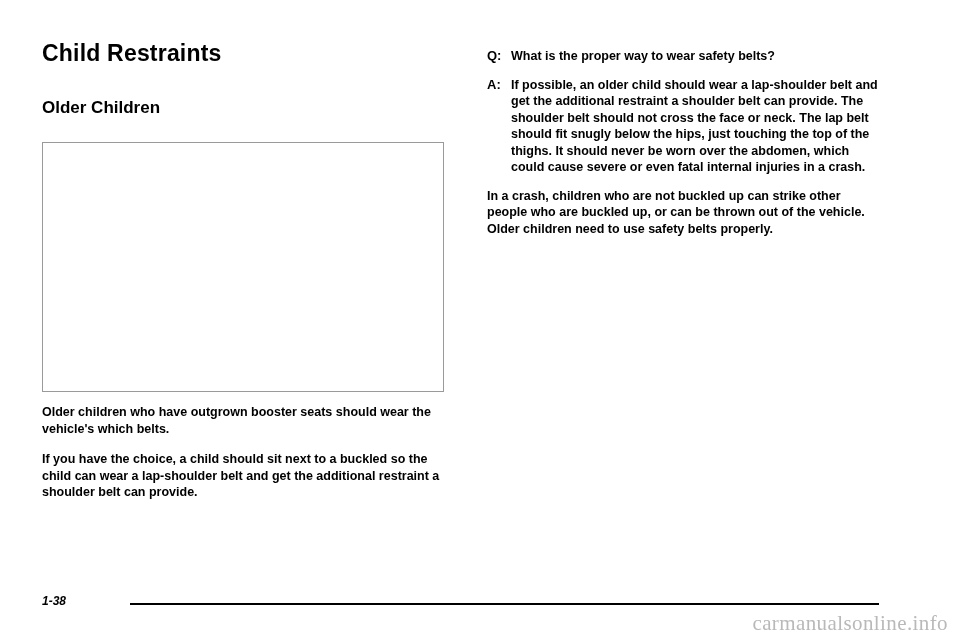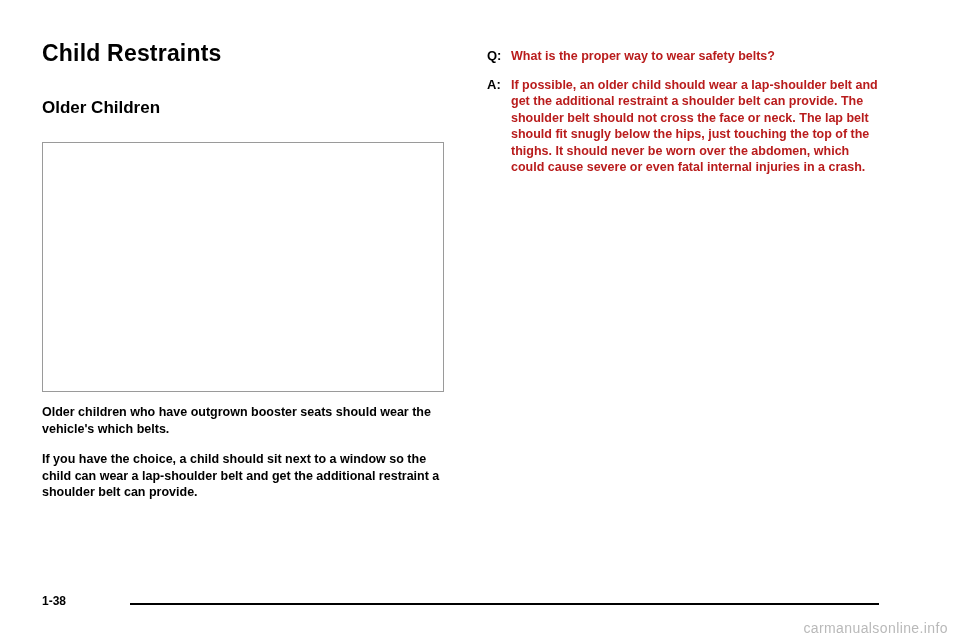--- a/index.html
+++ b/index.html
@@ -76,74 +76,76 @@
     font-weight: bold;
     color: #000;
     width: 24px;
     flex: 0 0 24px;
     line-height: 16.5px;
   }
   .qa-text {
     font-size: 12.5px;
     line-height: 16.5px;
     font-weight: bold;
-    color: #b91c1c;
+    color: #000000;
     flex: 1 1 auto;
   }
   .footer-rule {
     position: absolute;
     left: 130px;
     top: 603px;
     width: 749px;
     height: 2px;
     background: #000;
   }
   .page-num {
     position: absolute;
     left: 42px;
     top: 594px;
     font-size: 12px;
     font-weight: bold;
     color: #000;
+    font-style: italic;
   }
   .watermark {
     position: absolute;
     right: 12px;
     bottom: 4px;
-    font-size: 14px;
+    font-size: 21px;
     color: #b9b9b9;
     letter-spacing: 0.4px;
-    font-family: Liberation Sans, sans-serif;
+    font-family: Liberation Serif, serif;
   }
 </style>
 </head>
 <body>
 
 <div class="page">
 
   <div class="title">Child Restraints</div>
 
   <div class="subtitle">Older Children</div>
 
   <div class="figure-box"></div>
 
   <div class="col-left">
     <p class="para">Older children who have outgrown booster seats should wear the vehicle's which belts.</p>
-    <p class="para">If you have the choice, a child should sit next to a window so the child can wear a lap-shoulder belt and get the additional restraint a shoulder belt can provide.</p>
+    <p class="para">If you have the choice, a child should sit next to a buckled so the child can wear a lap-shoulder belt and get the additional restraint a shoulder belt can provide.</p>
   </div>
 
   <div class="col-right">
     <div class="qa-row">
       <div class="qa-label">Q:</div>
       <div class="qa-text">What is the proper way to wear safety belts?</div>
     </div>
     <div class="qa-row">
       <div class="qa-label">A:</div>
       <div class="qa-text">If possible, an older child should wear a lap-shoulder belt and get the additional restraint a shoulder belt can provide. The shoulder belt should not cross the face or neck. The lap belt should fit snugly below the hips, just touching the top of the thighs. It should never be worn over the abdomen, which could cause severe or even fatal internal injuries in a crash.</div>
     </div>
+    <p class="para">In a crash, children who are not buckled up can strike other people who are buckled up, or can be thrown out of the vehicle. Older children need to use safety belts properly.</p>
   </div>
 
   <div class="page-num">1-38</div>
   <div class="footer-rule"></div>
 
   <div class="watermark">carmanualsonline.info</div>
 
 </div>
 
 </body></html>

